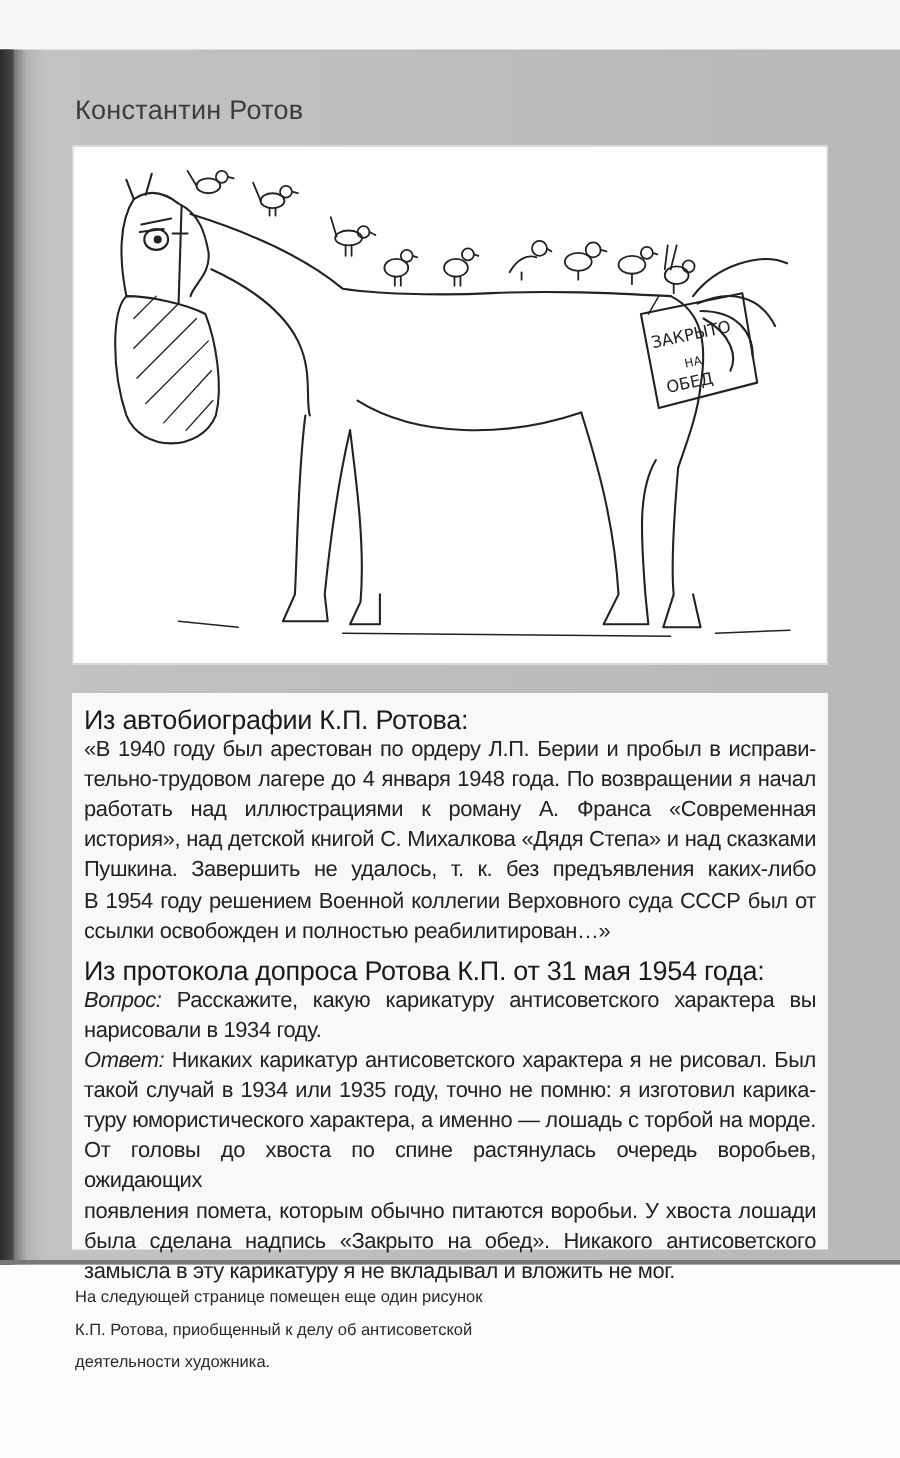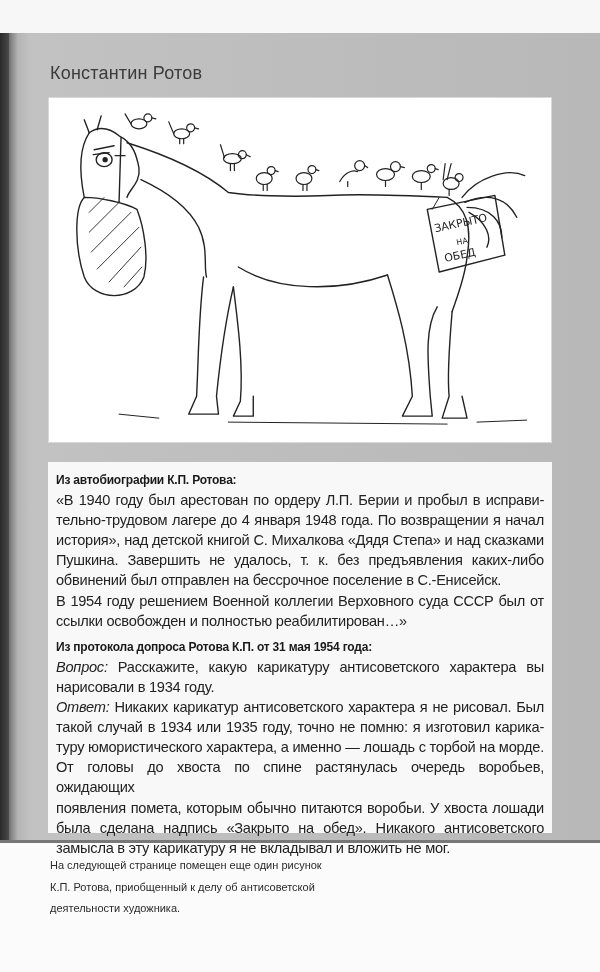--- a/index.html
+++ b/index.html
@@ -26,21 +26,21 @@
     }
     .figure svg { position: absolute; left: 0; top: 0; width: 100%; height: 100%; }
 
     .textbox {
       position: absolute; left: 48px; top: 429px; width: 504px; height: 371px;
       background: #f8f8f8; padding: 8px 8px 0 8px;
       font-size: 14.6px; line-height: 20.1px; color: #222;
       font-family: "Liberation Sans", sans-serif;
       letter-spacing: -0.25px;
     }
-    .section-heading { font-weight: bold; font-size: 12px; color: #1a1a1a; letter-spacing: -0.2px; }
+    .section-heading { font-weight: normal; font-size: 18px; color: #1a1a1a; letter-spacing: -0.2px; }
     .para { text-align: justify; text-align-last: left; }
     .para .line { display: block; text-align: justify; text-align-last: justify; }
     .para .line.last { text-align-last: left; }
     .gap { height: 6px; }
     .qa-label { font-weight: normal; font-style: italic; }
 
     .footer-note {
       position: absolute; left: 50px; top: 822px; width: 470px;
       font-size: 11px; line-height: 21.5px; color: #2a2a2a;
     }
@@ -154,23 +154,23 @@
           </g>
       </g>
     </svg>
   </div>
 
   <div class="textbox">
     <div class="section-heading">Из автобиографии К.П. Ротова:</div>
     <div class="para">
       <span class="line">«В 1940 году был арестован по ордеру Л.П. Берии и пробыл в исправи-</span>
       <span class="line">тельно-трудовом лагере до 4 января 1948 года. По возвращении я начал</span>
+      <span class="line">работать над иллюстрациями к роману А. Франса «Современная</span>
       <span class="line">история», над детской книгой С. Михалкова «Дядя Степа» и над сказками</span>
       <span class="line">Пушкина. Завершить не удалось, т. к. без предъявления каких-либо</span>
-      <span class="line last">обвинений был отправлен на бессрочное поселение в С.-Енисейск.</span>
       <span class="line">В 1954 году решением Военной коллегии Верховного суда СССР был от</span>
       <span class="line last">ссылки освобожден и полностью реабилитирован…»</span>
     </div>
     <div class="gap"></div>
     <div class="section-heading">Из протокола допроса Ротова К.П. от 31 мая 1954 года:</div>
     <div class="para">
       <span class="line"><span class="qa-label">Вопрос:</span><span> Расскажите, какую карикатуру антисоветского характера вы</span></span>
       <span class="line last">нарисовали в 1934 году.</span>
     </div>
     <div class="para">

